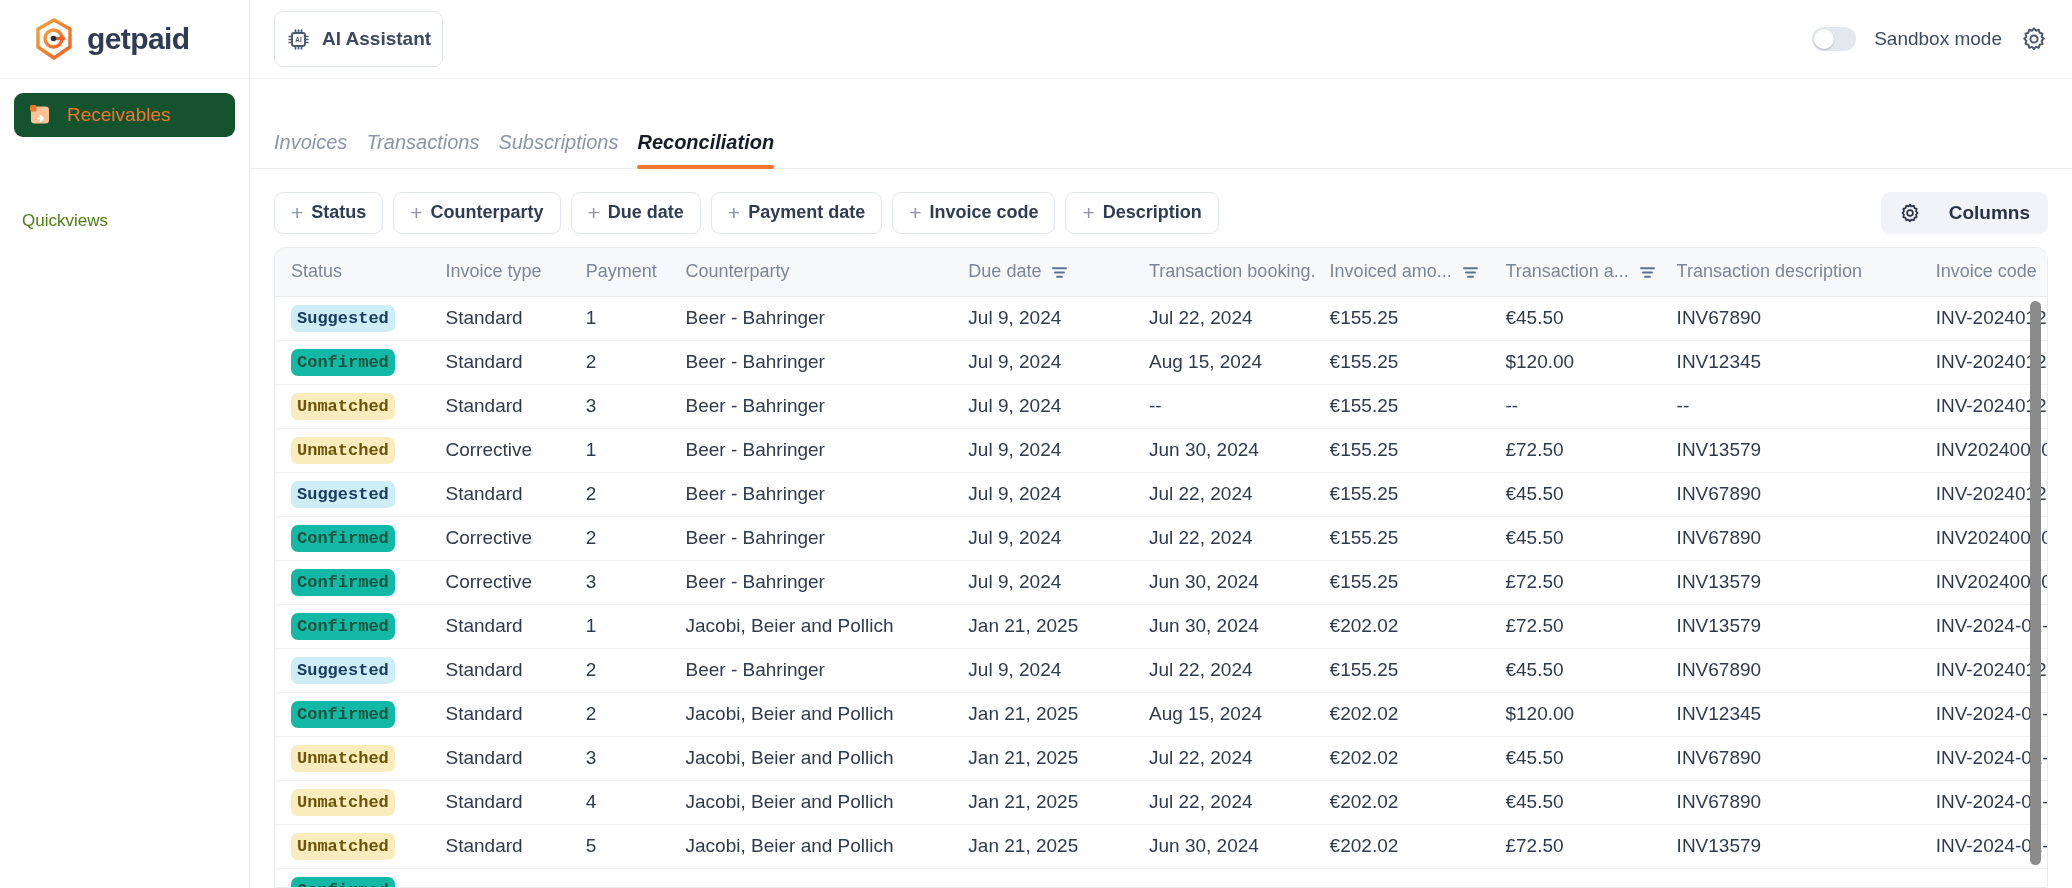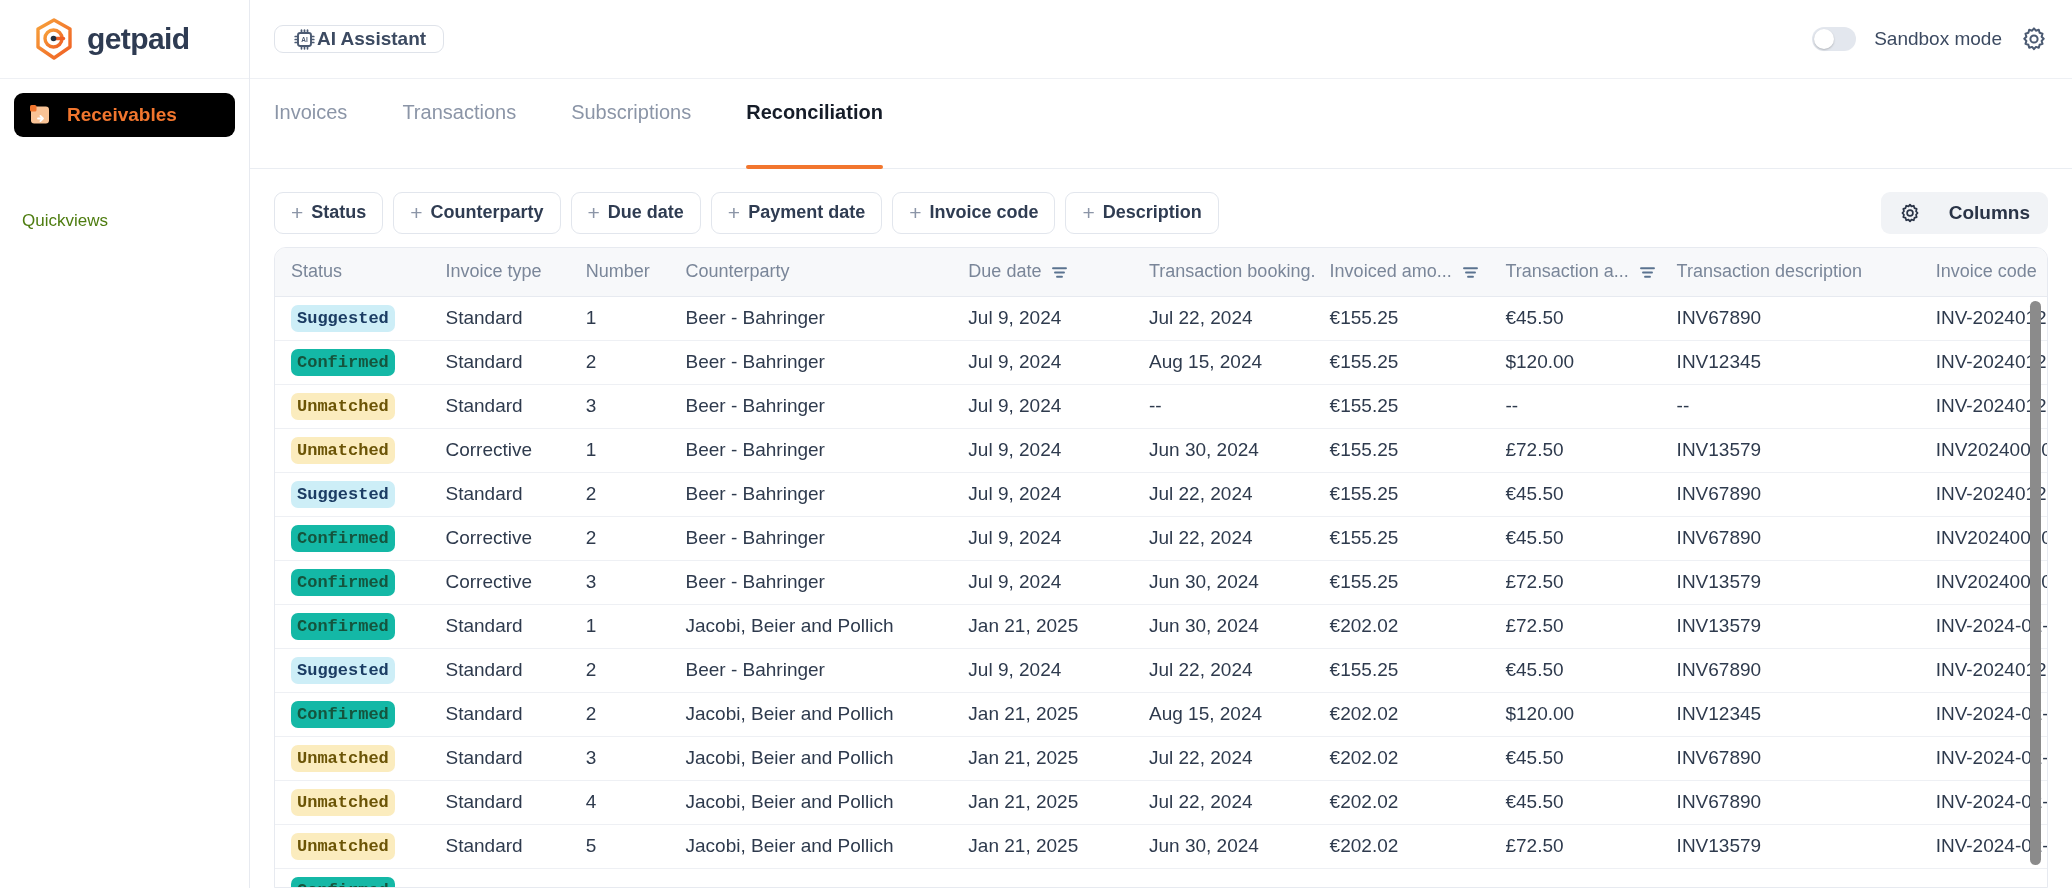--- a/index.html
+++ b/index.html
@@ -32,21 +32,21 @@
     color: #2e3b52;
   }
   .nav { padding: 14px 14px 0 14px; }
   .nav-item {
     display: flex; align-items: center; gap: 14px;
     height: 44px; padding: 0 13px;
     border-radius: 9px; cursor: pointer;
     font-size: 19px; color: #7a8699;
     margin-bottom: 4px;
   }
-  .nav-item.active { background: #000000; color: #f2762e; font-weight: 700; }
+  .nav-item.active { background: #14532d; color: #f2762e; font-weight: 400; }
   .nav-icon { width: 26px; height: 26px; flex: 0 0 26px; display:block; }
 
   .quickviews-label {
     margin: 70px 0 0 22px;
     font-size: 17px; color: #4d7c0f;
   }
   .qv-list { padding: 14px 14px 0 14px; }
   .qv-item {
     display: flex; align-items: center; gap: 14px;
     height: 40px; padding: 0 13px;
@@ -58,46 +58,47 @@
   
   .main { flex: 1 1 auto; height: 888px; display: flex; flex-direction: column; min-width: 0; }
 
   .topbar {
     height: 79px; flex: 0 0 79px;
     border-bottom: 1px solid #eef0f4;
     display: flex; align-items: center;
     padding: 0 24px 0 24px;
   }
   .ai-btn {
-    display: inline-flex; align-items: center; 
-    height: 28px; padding: 0 17px;
+    display: inline-flex; align-items: center; gap: 11px;
+    height: 56px; padding: 0 11px;
     border: 1px solid #dfe3ea; border-radius: 9px;
     background: #fff; cursor: pointer;
     font-size: 19px; font-weight: 600; color: #3c4a61;
   }
   .ai-chip { width: 25px; height: 25px; flex: 0 0 25px; }
   .topbar-right { margin-left: auto; display: flex; align-items: center; gap: 18px; }
   .toggle {
     width: 44px; height: 24px; border-radius: 12px;
     background: #e3e7ee; position: relative; cursor: pointer; flex: 0 0 44px;
   }
   .toggle .knob {
     position: absolute; top: 2px; left: 2px;
     width: 20px; height: 20px; border-radius: 50%;
     background: #fff; box-shadow: 0 1px 2px rgba(0,0,0,.22);
   }
   .sandbox-label { font-size: 19px; color: #3c4a61; }
   .gear-btn { width: 28px; height: 28px; cursor: pointer; flex: 0 0 28px; }
 
   
   .tabs {
-    display: flex; gap: 55px;
+    display: flex; align-items: flex-end; gap: 19px;
     padding: 0 24px; height: 68px; flex: 0 0 68px;
     margin-top: 22px;
     border-bottom: 1px solid #eaedf2;
+    font-style: italic;
   }
   .tab {
     font-size: 20px; color: #8b95a7; cursor: pointer;
     padding-bottom: 14px; position: relative; white-space: nowrap;
   }
   .tab.active { color: #151c28; font-weight: 700; }
   .tab.active::after {
     content: ""; position: absolute; left: 0; right: 0; bottom: -1px;
     height: 4px; background: #f2762e; border-radius: 2px;
   }
@@ -326,21 +327,21 @@
                   <span>Status</span>
                 </div>
               </th>
             <th>
                 <div class="th-in">
                   <span>Invoice type</span>
                 </div>
               </th>
             <th>
                 <div class="th-in">
-                  <span>Number</span>
+                  <span>Payment</span>
                 </div>
               </th>
             <th>
                 <div class="th-in">
                   <span>Counterparty</span>
                 </div>
               </th>
             <th>
                 <div class="th-in">
               <span>Due date</span>

